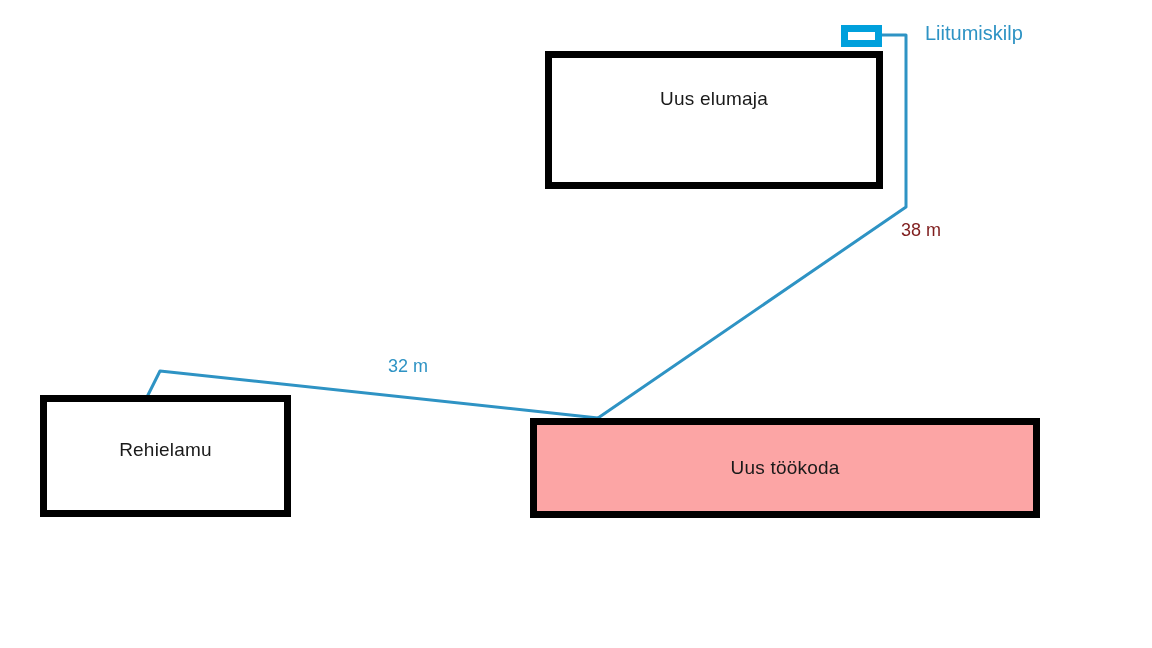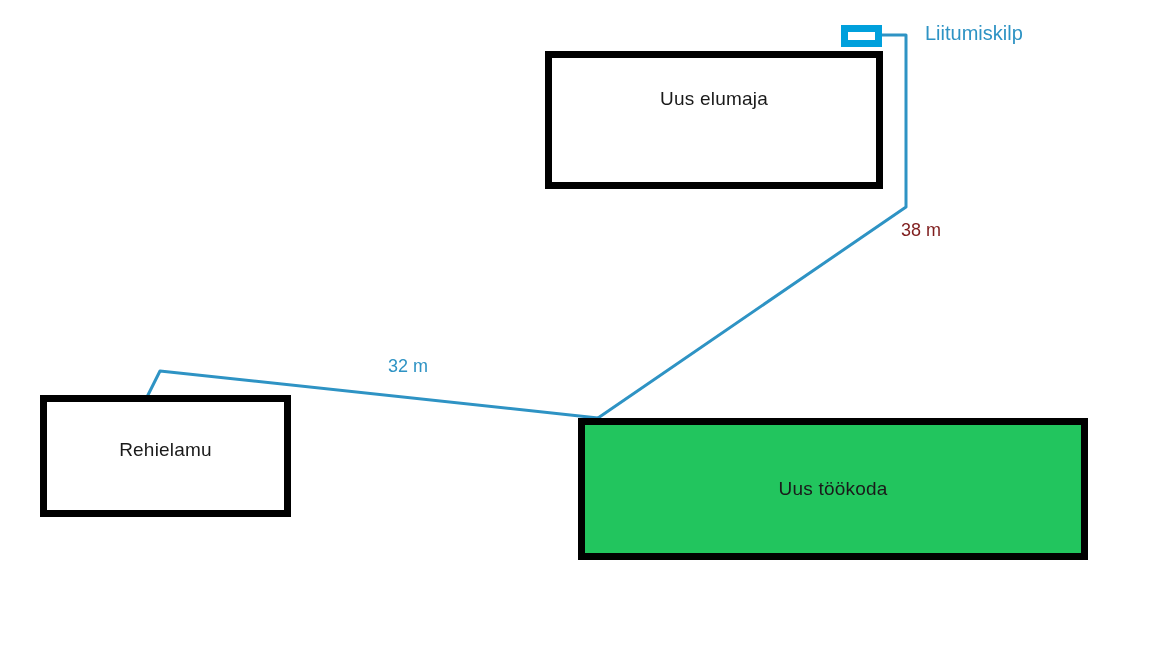--- a/index.html
+++ b/index.html
@@ -112,21 +112,21 @@
 
   <svg class="overlay" viewBox="0 0 1152 648" xmlns="http://www.w3.org/2000/svg">
     <polyline id="cable-38m-path" class="cable" stroke="#2E93C4" points="881,35 906,35 906,207 598,418"></polyline>
     <polyline id="cable-32m-path" class="cable" stroke="#2E93C4" points="598,418 160,371 140,411"></polyline>
   </svg>
 
   <div class="building" id="building-elumaja" style="left: 545px; top: 51px; width: 338px; height: 138px; border-color: rgb(0, 0, 0); background: rgb(255, 255, 255);">
     <span class="building-label" style="color: rgb(26, 26, 26);">Uus elumaja</span>
   </div>
 
-  <div class="building" id="building-tookoda" style="left: 578px; top: 418px; width: 510px; height: 142px; border-color: rgb(0, 0, 0); background: #22c55e;">
+  <div class="building" id="building-tookoda" style="left: 530px; top: 418px; width: 510px; height: 100px; border-color: rgb(0, 0, 0); background: #fca5a5;">
     <span class="building-label" style="color: rgb(26, 26, 26);">Uus töökoda</span>
   </div>
 
   <div class="building" id="building-rehielamu" style="left: 40px; top: 395px; width: 251px; height: 122px; border-color: rgb(0, 0, 0); background: rgb(255, 255, 255);">
     <span class="building-label" style="color: rgb(26, 26, 26);">Rehielamu</span>
   </div>
 
   <div id="connection-box" style="left: 841px; top: 25px; width: 41px; height: 22px;">
     <div class="box-fill" style="background: rgb(0, 160, 220);"></div>
     <div class="box-slot" style="background: rgb(255, 255, 255);"></div>

